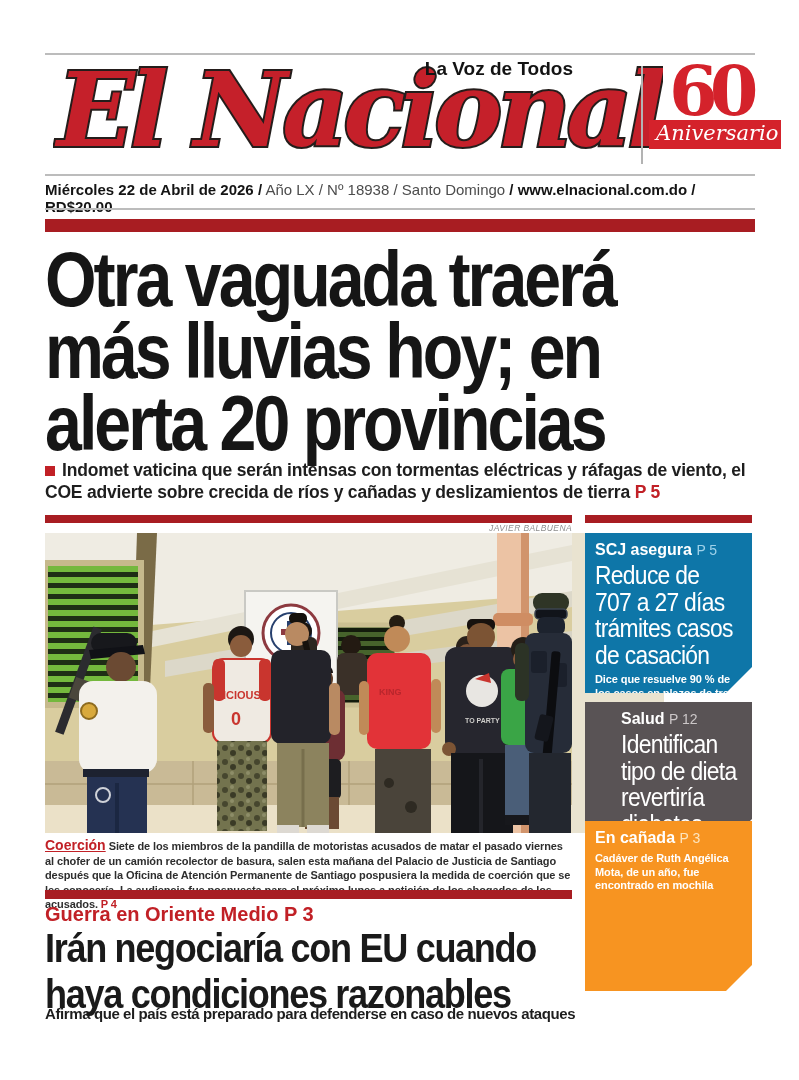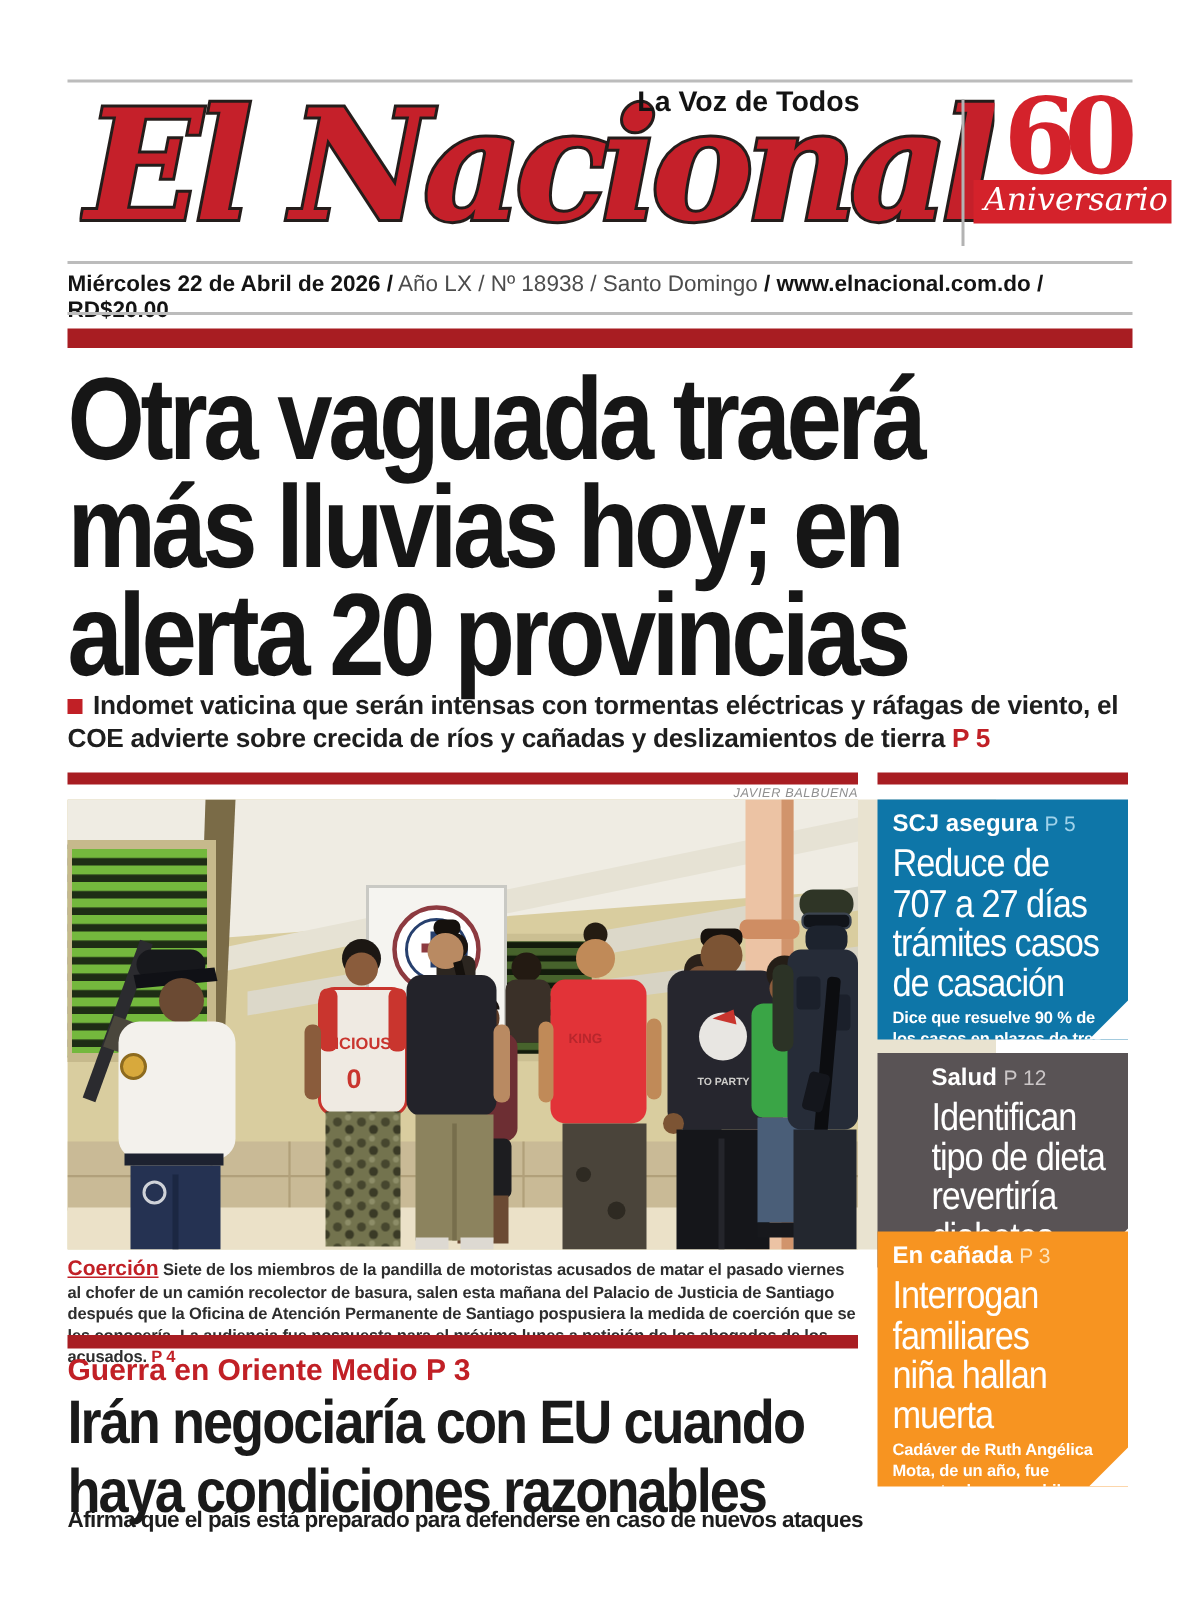--- a/index.html
+++ b/index.html
@@ -301,23 +301,17 @@
       <div>tipo de dieta</div>
       <div>revertiría</div>
       <div>diabetes</div>
     </div>
     <div class="fold"></div>
   </div>
 
   <div class="sbox" id="box-canada">
     <div class="kick"><b>En cañada</b>
       <span class="pg">P 3</span></div>
-    <div class="hl">
-      <div>Interrogan</div>
-      <div>familiares</div>
-      <div>niña hallan</div>
-      <div>muerta</div>
-    </div>
     <div class="note">Cadáver de Ruth Angélica Mota, de un año, fue encontrado en mochila</div>
     <div class="fold"></div>
   </div>
 
 </div>
 
 </body></html>

